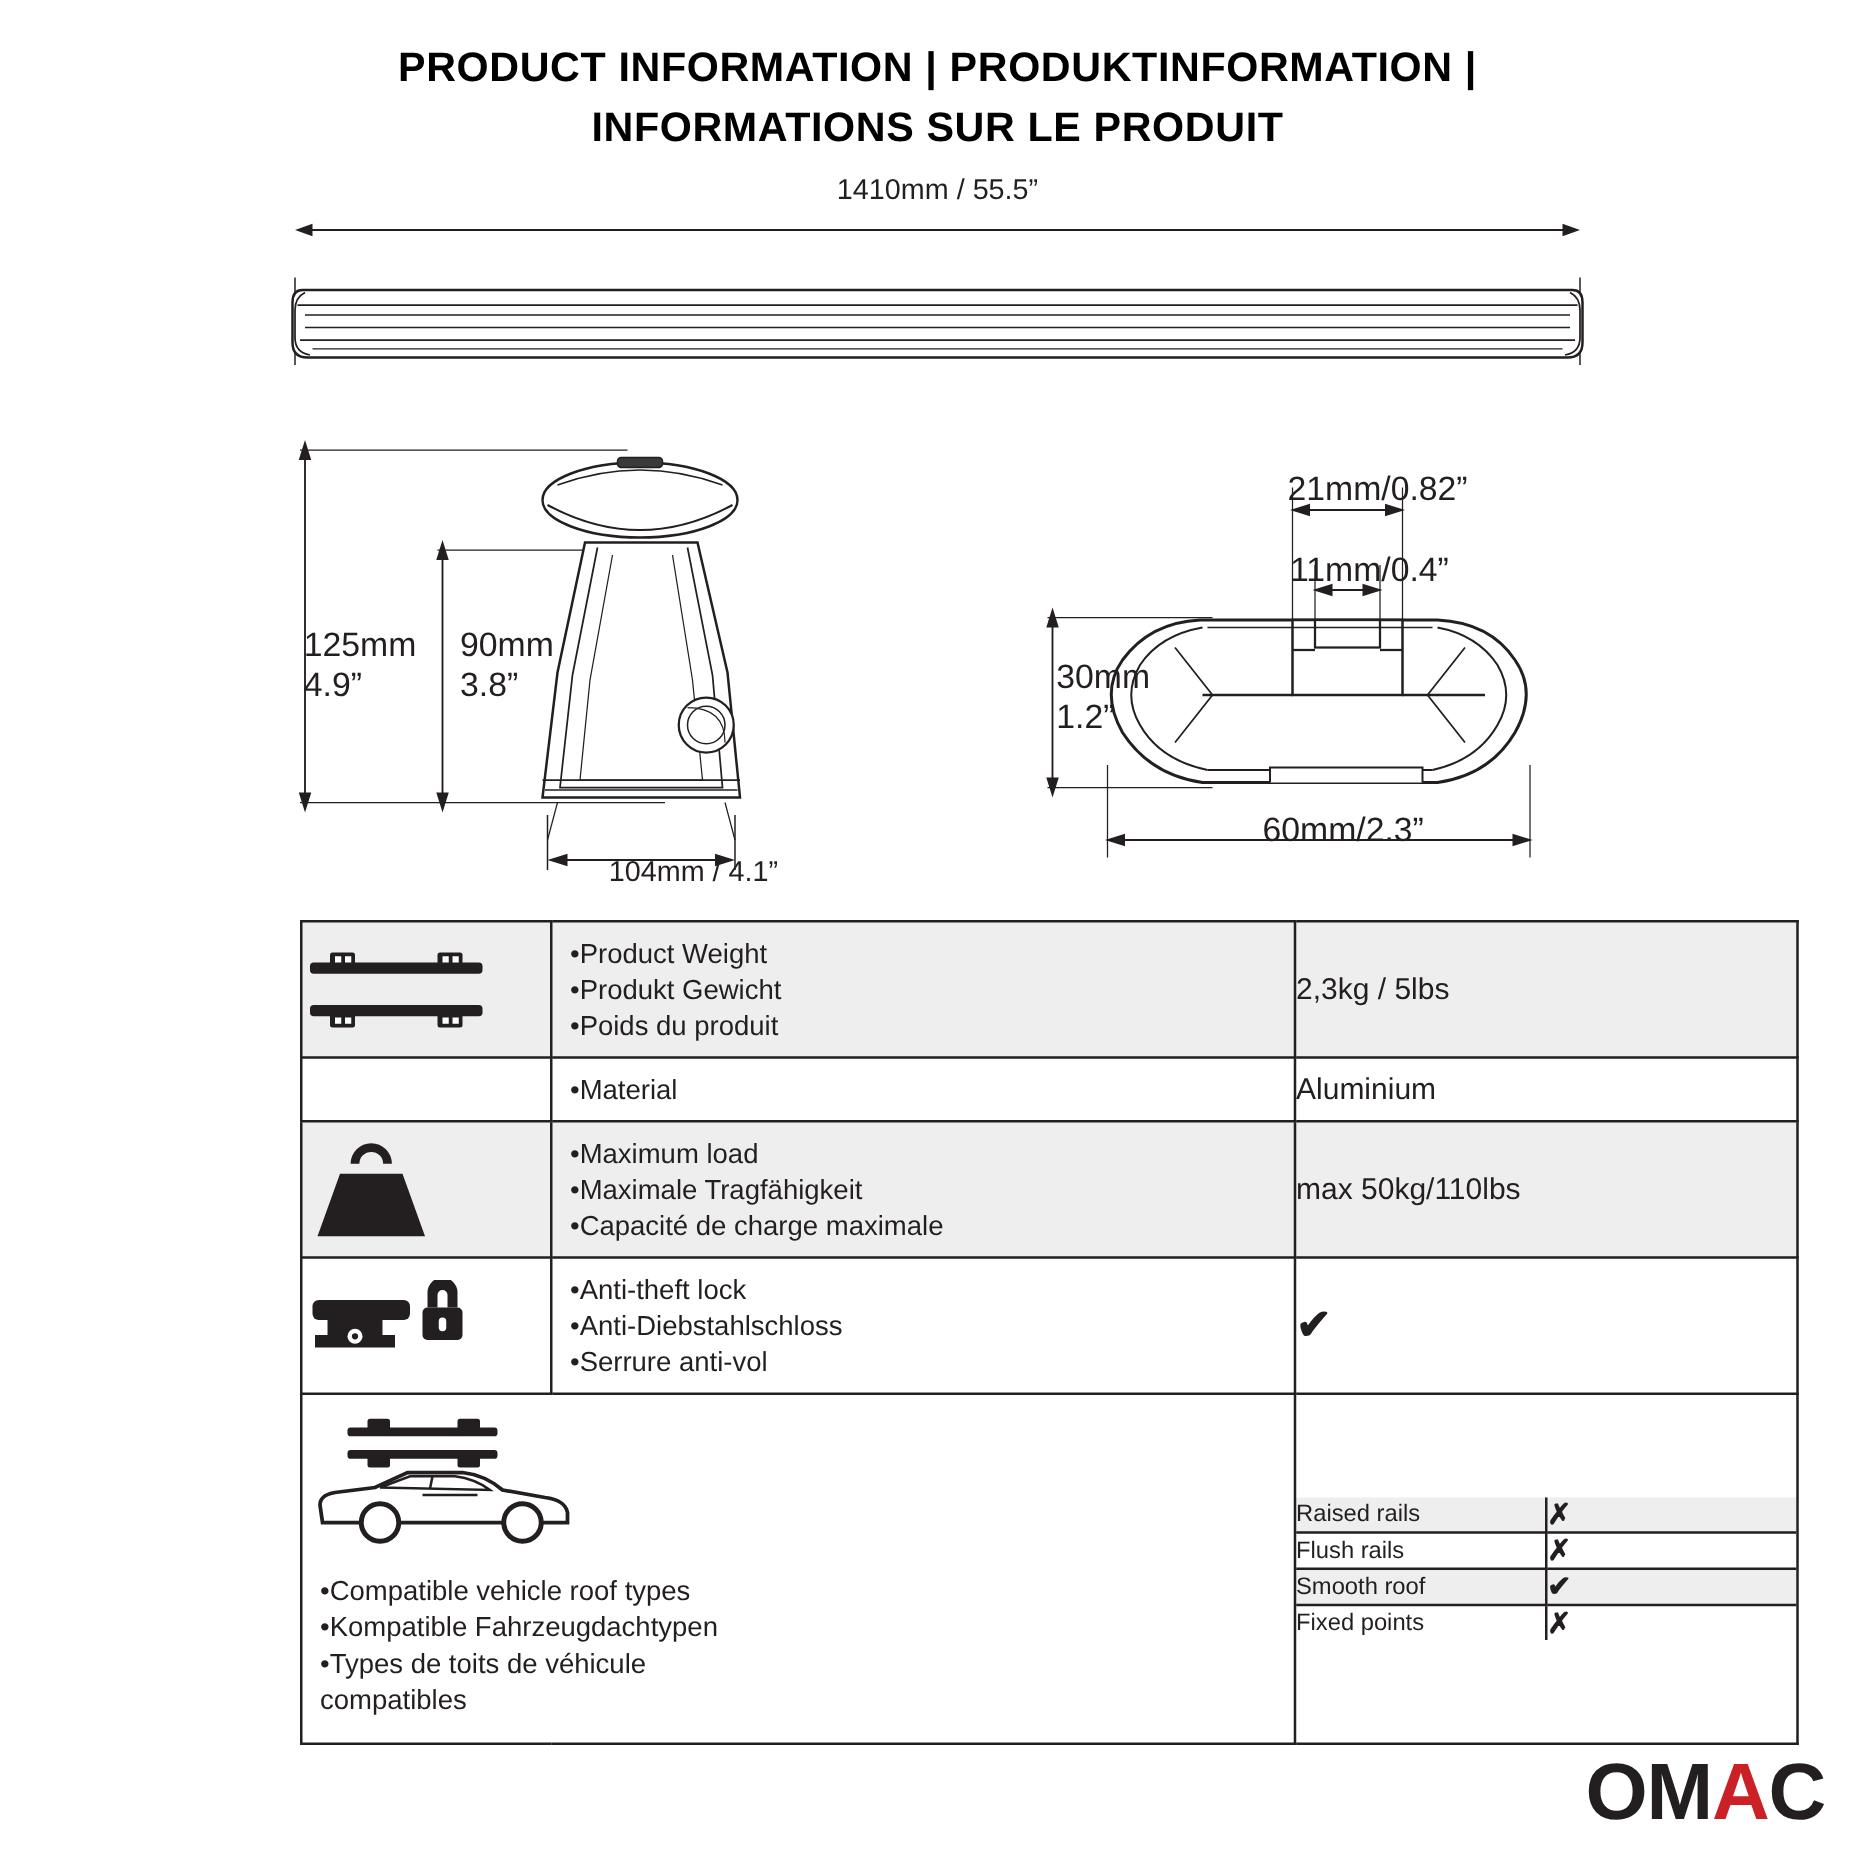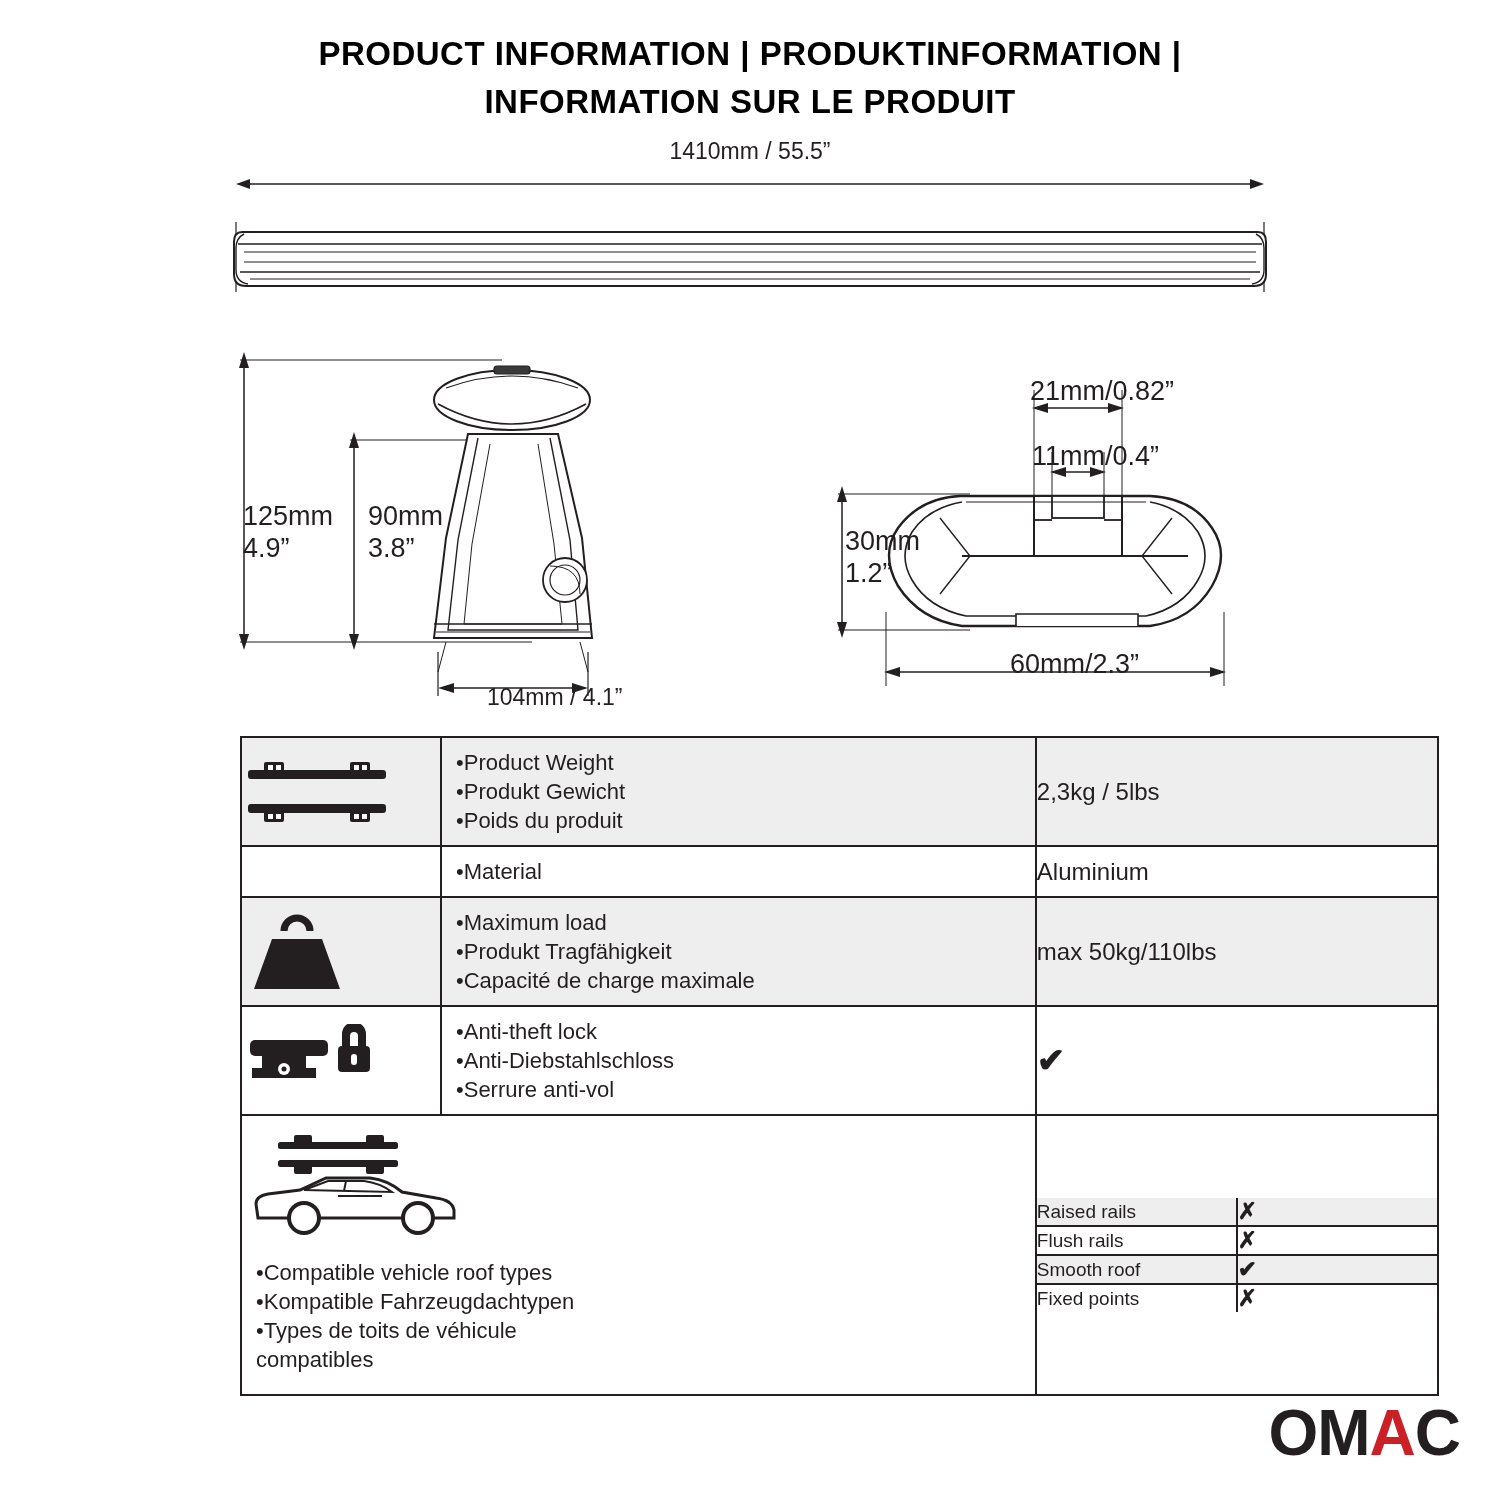--- a/index.html
+++ b/index.html
@@ -93,21 +93,21 @@
     color: #231f20;
   }
   .logo-text .c { color: #cc2027; }
   svg { display: block; }
 </style>
 </head>
 <body>
 
 <div class="title">
   <div>PRODUCT INFORMATION | PRODUKTINFORMATION |</div>
-  <div>INFORMATION SUR LE PRODUIT</div>
+  <div>INFORMATIONS SUR LE PRODUIT</div>
 </div>
 
 <div class="topdim-label">1410mm / 55.5”</div>
 
 <svg class="topdim-arrow" viewBox="0 0 1028 12">
   <line x1="10" y1="6" x2="1018" y2="6" stroke="#231f20" stroke-width="1.6"></line>
   <polygon points="0,6 14,1 14,11" fill="#231f20"></polygon>
   <polygon points="1028,6 1014,1 1014,11" fill="#231f20"></polygon>
 </svg>
 
@@ -273,21 +273,21 @@
   <tr>
     <td class="iconcell shaded">
       <svg width="110" height="86" viewBox="0 0 110 86">
         <path d="M42,22 a13,13 0 0 1 26,0" fill="none" stroke="#231f20" stroke-width="7"></path>
         <path d="M30,30 L80,30 L98,80 L12,80 Z" fill="#231f20"></path>
       </svg>
     </td>
     <td class="shaded">
       <div class="cell-pad bullets">
         <div>•Maximum load</div>
-        <div>•Produkt Tragfähigkeit</div>
+        <div>•Maximale Tragfähigkeit</div>
         <div>•Capacité de charge maximale</div>
       </div>
     </td>
     <td class="valuecell shaded">max 50kg/110lbs</td>
   </tr>
 
   <tr>
     <td class="iconcell">
       <svg width="140" height="74" viewBox="0 0 140 74">
         <rect x="8" y="16" width="78" height="16" rx="5" fill="#231f20"></rect>

